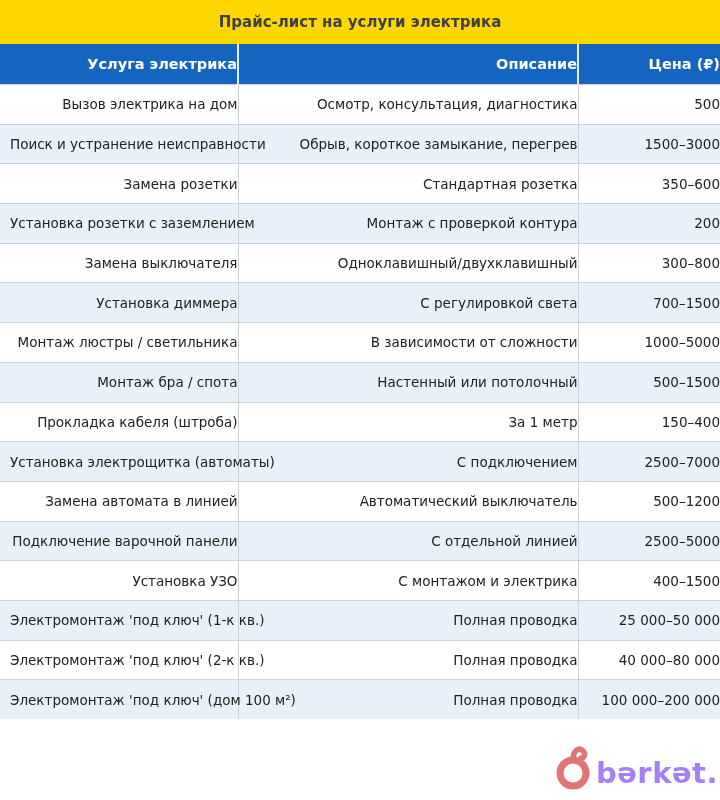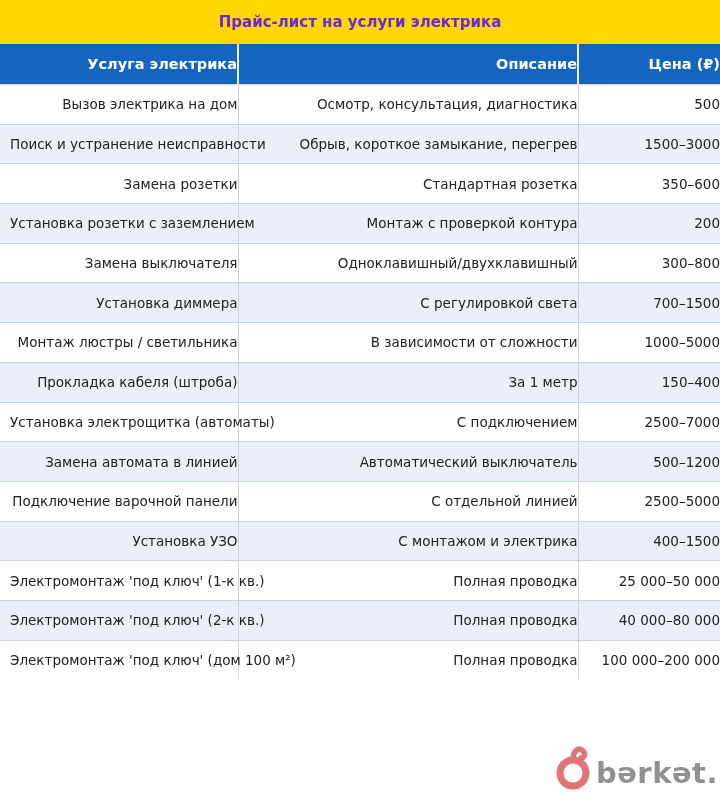--- a/index.html
+++ b/index.html
@@ -18,21 +18,21 @@
     width: 720px;
     height: 44px;
     background: #ffd700;
     display: flex;
     align-items: center;
     justify-content: center;
   }
   .title-text {
     font-size: 15px;
     font-weight: bold;
-    color: #6d28d9;
+    color: #404040;
   }
   table.price-table {
     width: 720px;
     border-collapse: collapse;
     table-layout: fixed;
   }
   table.price-table thead th {
     height: 40px;
     background: #1565c0;
     color: #ffffff;
@@ -74,21 +74,21 @@
     align-items: center;
     opacity: 0.78;
     pointer-events: none;
   }
   .watermark-icon {
     margin-right: 1px;
   }
   .watermark-text {
     font-size: 29px;
     font-weight: bold;
-    color: #737373;
+    color: #8b5cf6;
     letter-spacing: 0.5px;
     line-height: 1;
     margin-top: 8px;
   }
 </style>
 </head>
 <body>
 
 <div class="title-bar">
   <span class="title-text">Прайс-лист на услуги электрика</span>
@@ -137,20 +137,25 @@
         <td class="col-service">Установка диммера</td>
         <td class="col-description">С регулировкой света</td>
         <td class="col-price">700–1500</td>
       </tr>
       <tr>
         <td class="col-service">Монтаж люстры / светильника</td>
         <td class="col-description">В зависимости от сложности</td>
         <td class="col-price">1000–5000</td>
       </tr>
       <tr>
+        <td class="col-service">Монтаж бра / спота</td>
+        <td class="col-description">Настенный или потолочный</td>
+        <td class="col-price">500–1500</td>
+      </tr>
+      <tr>
         <td class="col-service">Прокладка кабеля (штроба)</td>
         <td class="col-description">За 1 метр</td>
         <td class="col-price">150–400</td>
       </tr>
       <tr>
         <td class="col-service">Установка электрощитка (автоматы)</td>
         <td class="col-description">С подключением</td>
         <td class="col-price">2500–7000</td>
       </tr>
       <tr>

